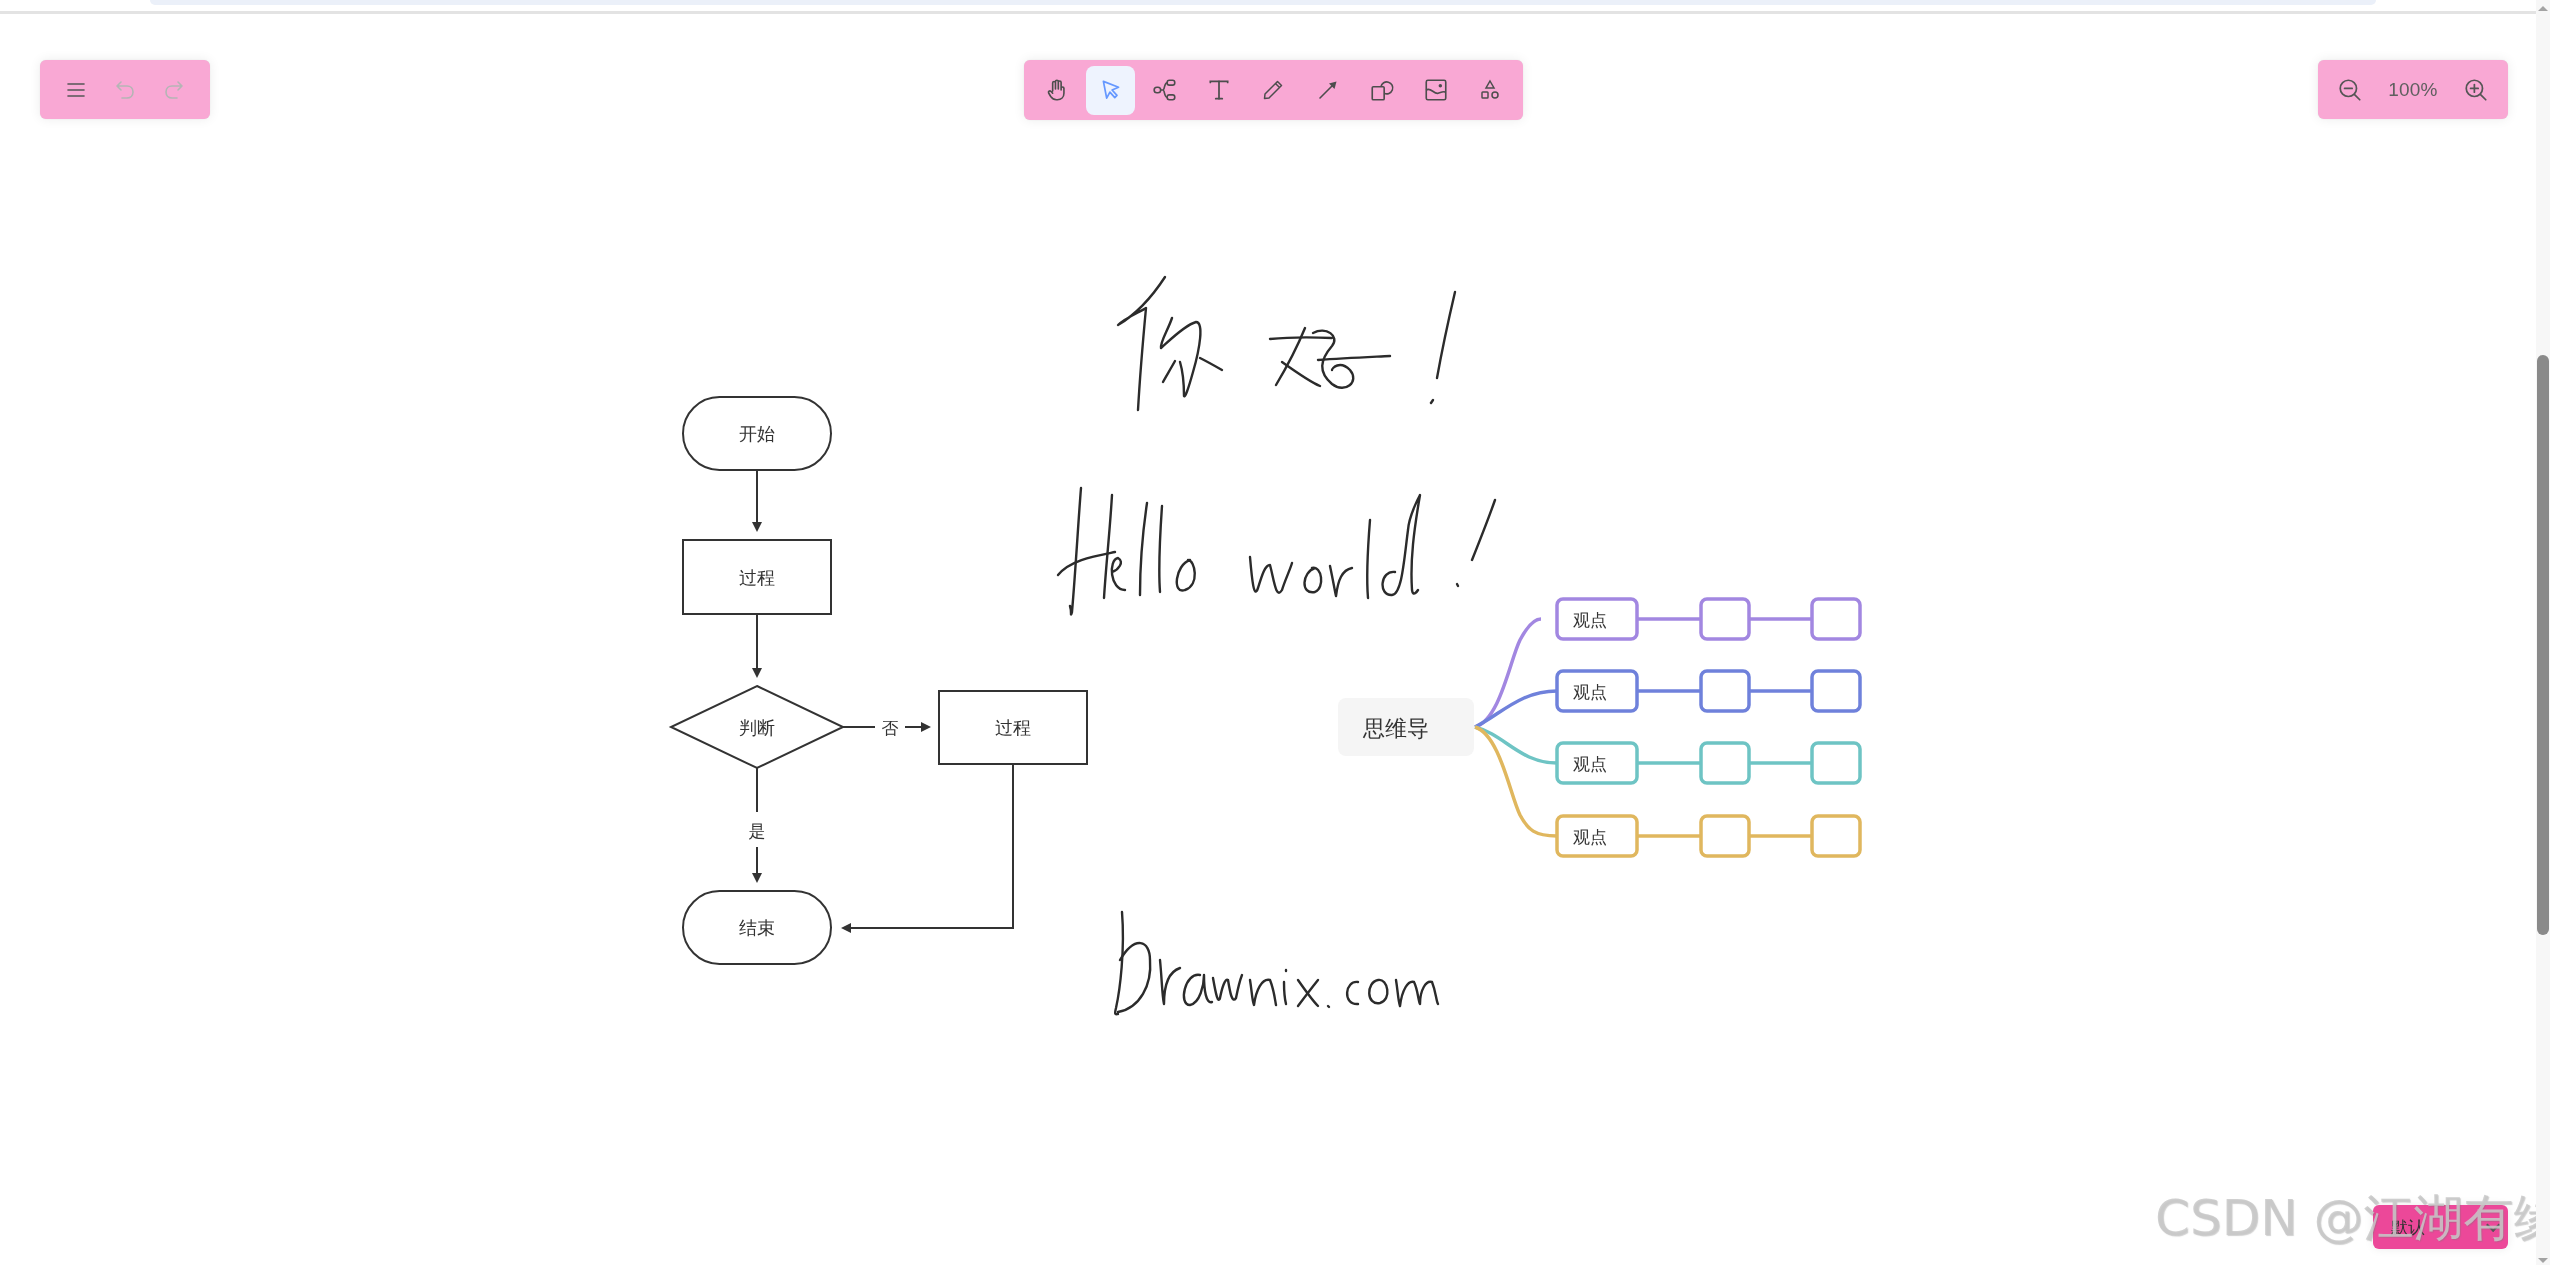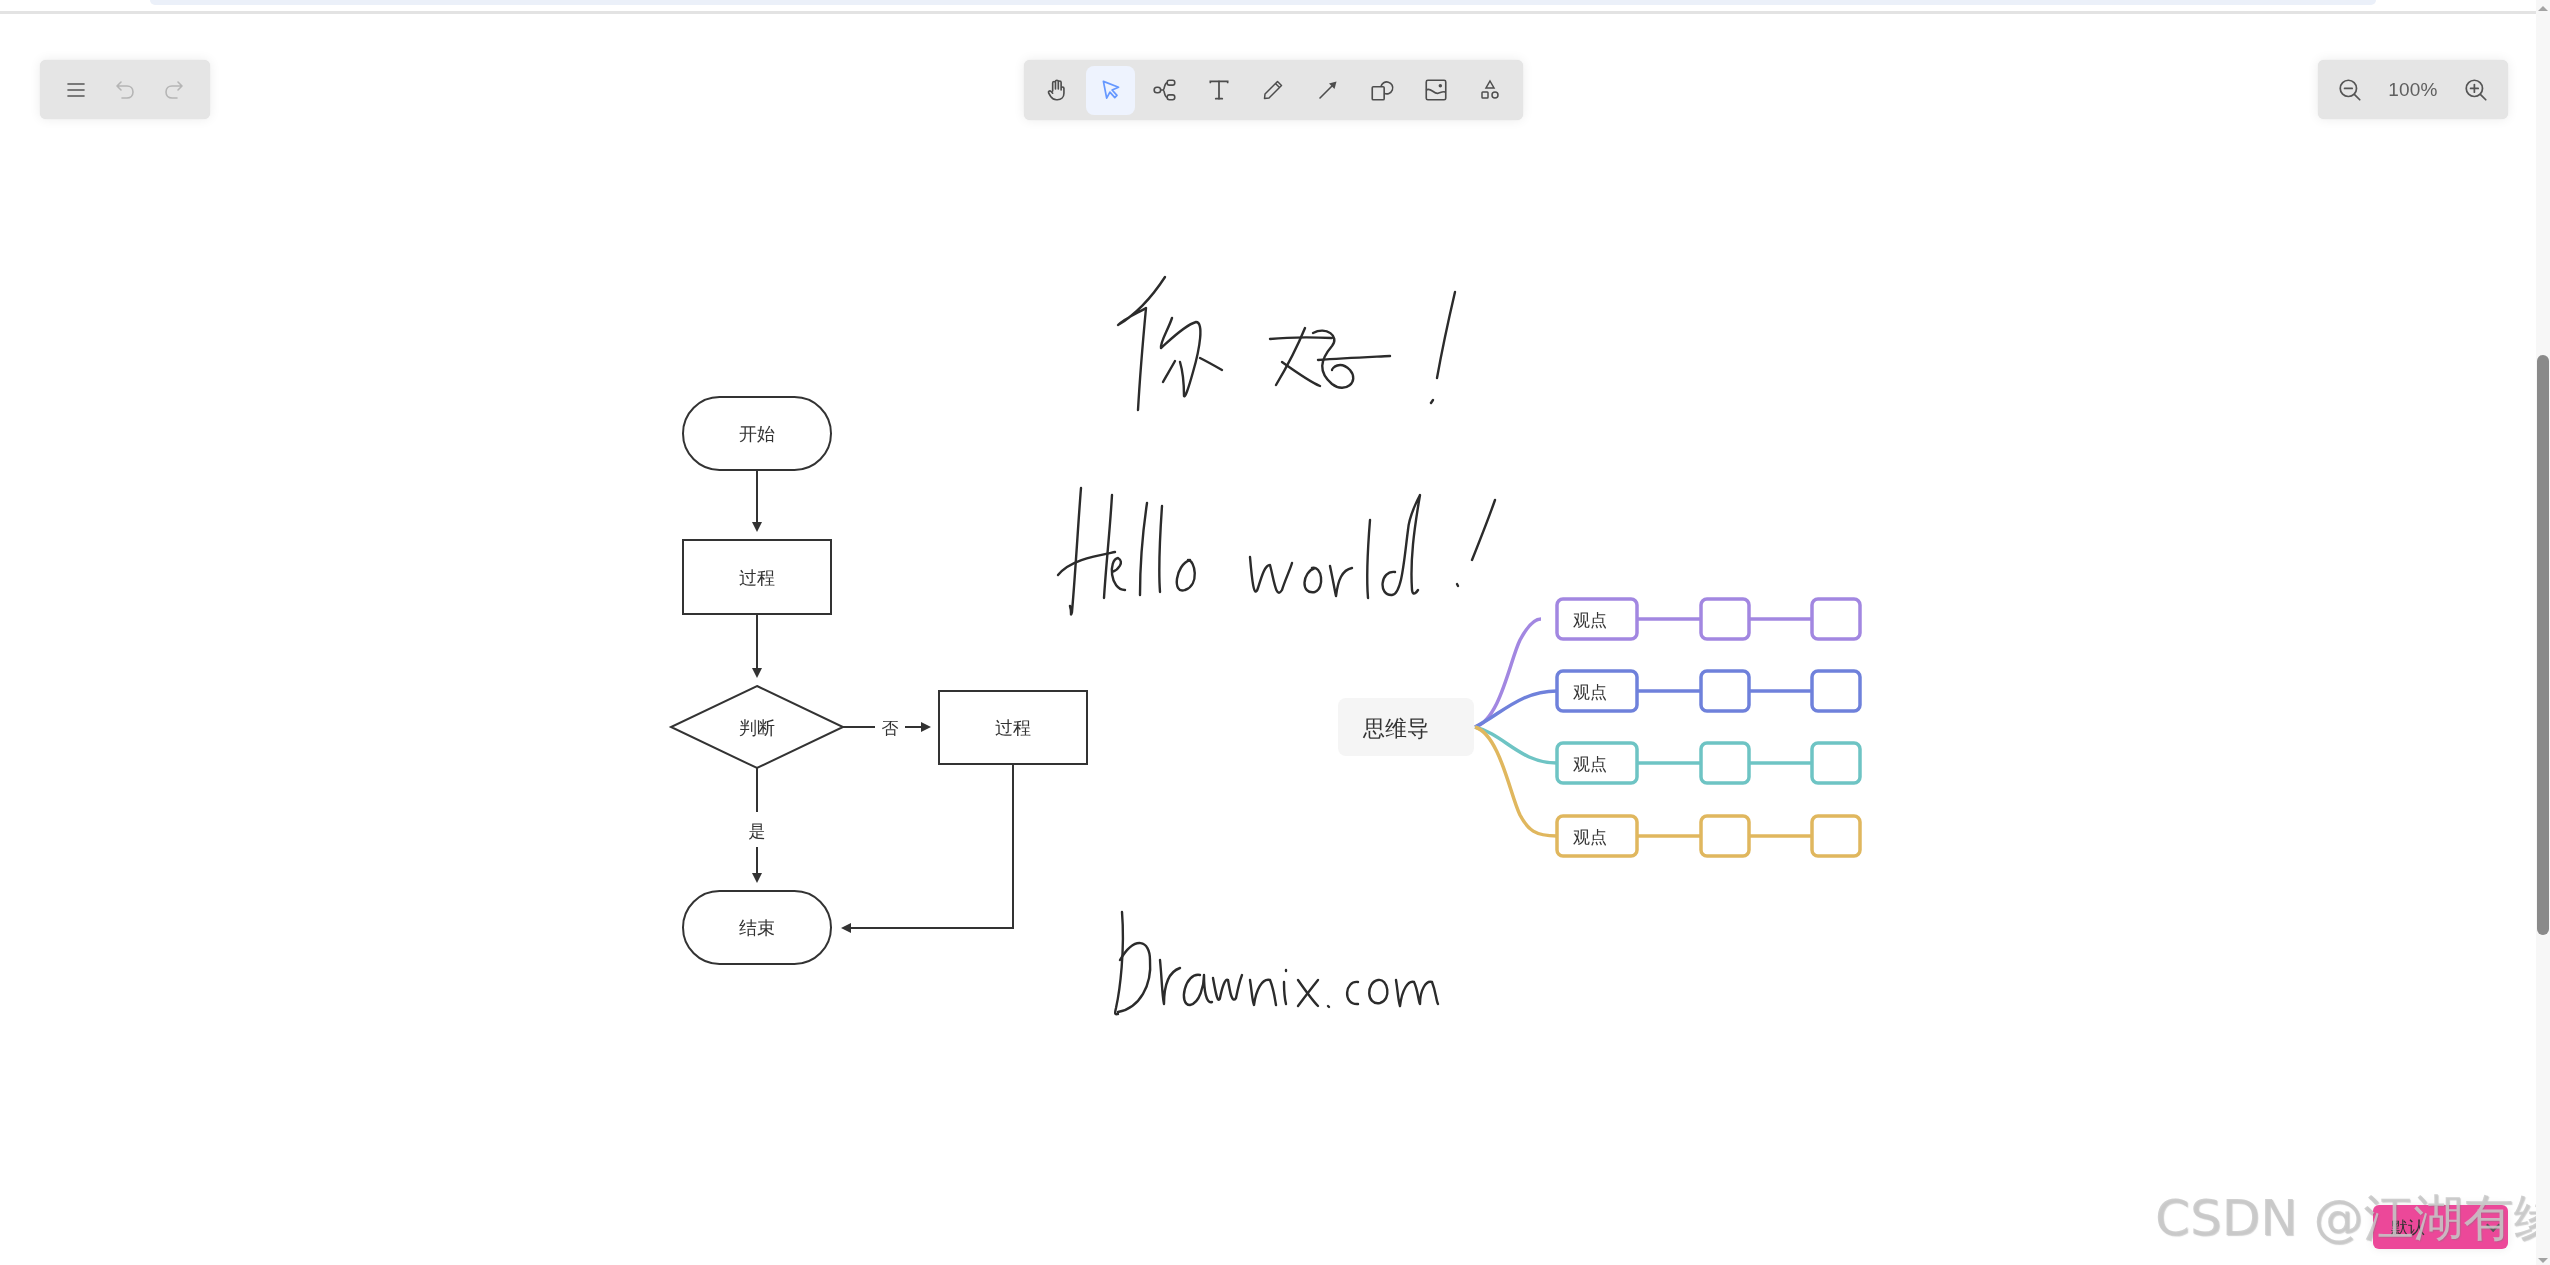--- a/index.html
+++ b/index.html
@@ -2,21 +2,21 @@
 <html><head>
   <meta charset="utf-8">
   <style>
     * { box-sizing: border-box; margin: 0; padding: 0; }
     html, body { width: 2550px; height: 1265px; overflow: hidden; background: #ffffff; font-family: "Liberation Sans", "DejaVu Sans", sans-serif; }
     #app { position: relative; width: 2550px; height: 1265px; background: #fff; }
 
     .browser-strip { position: absolute; left: 150px; top: 0; width: 2226px; height: 5px; background: #ebf0f9; border-radius: 0 0 8px 8px; }
     .browser-line { position: absolute; left: 0; top: 11px; width: 2550px; height: 3px; background: #e3e3e3; }
 
-    .panel { position: absolute; background: #e5e5e5; border-radius: 6px; box-shadow: 0 0 12px rgba(0,0,0,0.08), 0 0 1px rgba(0,0,0,0.12); display: flex; align-items: center; }
+    .panel { position: absolute; background: #f9a8d4; border-radius: 6px; box-shadow: 0 0 12px rgba(0,0,0,0.08), 0 0 1px rgba(0,0,0,0.12); display: flex; align-items: center; }
 
     .left-panel { left: 40px; top: 60px; width: 170px; height: 59px; padding: 0 14px; justify-content: space-between; }
     .left-panel .btn { width: 44px; height: 44px; display: flex; align-items: center; justify-content: center; cursor: pointer; border-radius: 6px; }
 
     .main-toolbar { left: 1024px; top: 60px; width: 499px; height: 60px; padding: 0 8px; gap: 5px; }
     .main-toolbar .tool { width: 50px; height: 49px; display: flex; align-items: center; justify-content: center; border-radius: 8px; cursor: pointer; }
     .main-toolbar .tool.active { background: #eef3fe; }
 
     .zoom-panel { left: 2318px; top: 60px; width: 190px; height: 59px; padding: 0 12px; justify-content: space-between; }
     .zoom-panel .btn { width: 40px; height: 40px; display: flex; align-items: center; justify-content: center; cursor: pointer; }

